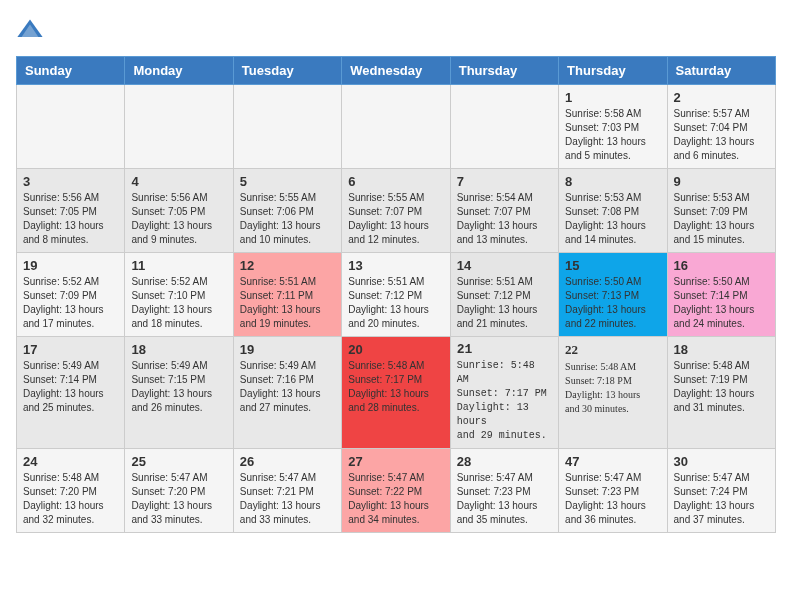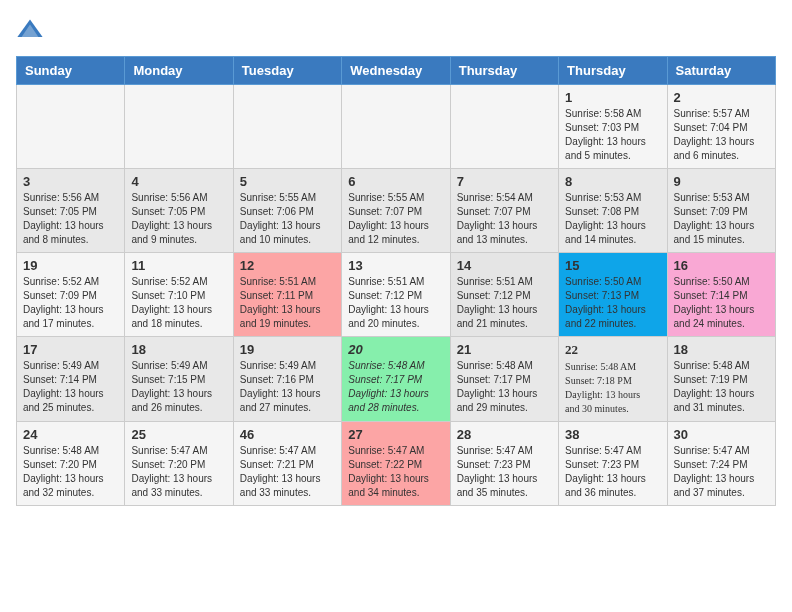--- a/index.html
+++ b/index.html
@@ -267,28 +267,28 @@
 Daylight: 13 hours
 and 26 minutes.</div>
         </td>
         <td style="background: rgb(232, 232, 232);">
           <span class="day-number">19</span>
           <div class="day-info" style="white-space: pre-line;">Sunrise: 5:49 AM
 Sunset: 7:16 PM
 Daylight: 13 hours
 and 27 minutes.</div>
         </td>
-        <td style="background: #86efac; font-style: italic;">
+        <td style="background: #ef4444;">
           <span class="day-number">20</span>
           <div class="day-info" style="white-space: pre-line;">Sunrise: 5:48 AM
 Sunset: 7:17 PM
 Daylight: 13 hours
 and 28 minutes.</div>
         </td>
-        <td style="background: rgb(232, 232, 232);">
+        <td style="background: rgb(232, 232, 232); font-family: Liberation Mono, monospace;">
           <span class="day-number">21</span>
           <div class="day-info" style="white-space: pre-line;">Sunrise: 5:48 AM
 Sunset: 7:17 PM
 Daylight: 13 hours
 and 29 minutes.</div>
         </td>
         <td style="background: rgb(232, 232, 232); font-family: Liberation Serif, serif;">
           <span class="day-number">22</span>
           <div class="day-info" style="white-space: pre-line;">Sunrise: 5:48 AM
 Sunset: 7:18 PM
@@ -312,42 +312,42 @@
 and 32 minutes.</div>
         </td>
         <td style="background: rgb(245, 245, 245);">
           <span class="day-number">25</span>
           <div class="day-info" style="white-space: pre-line;">Sunrise: 5:47 AM
 Sunset: 7:20 PM
 Daylight: 13 hours
 and 33 minutes.</div>
         </td>
         <td style="background: rgb(245, 245, 245);">
-          <span class="day-number">46</span>
+          <span class="day-number">26</span>
           <div class="day-info" style="white-space: pre-line;">Sunrise: 5:47 AM
 Sunset: 7:21 PM
 Daylight: 13 hours
 and 33 minutes.</div>
         </td>
         <td style="background: #fca5a5;">
           <span class="day-number">27</span>
           <div class="day-info" style="white-space: pre-line;">Sunrise: 5:47 AM
 Sunset: 7:22 PM
 Daylight: 13 hours
 and 34 minutes.</div>
         </td>
         <td style="background: rgb(245, 245, 245);">
           <span class="day-number">28</span>
           <div class="day-info" style="white-space: pre-line;">Sunrise: 5:47 AM
 Sunset: 7:23 PM
 Daylight: 13 hours
 and 35 minutes.</div>
         </td>
         <td style="background: rgb(245, 245, 245);">
-          <span class="day-number">38</span>
+          <span class="day-number">47</span>
           <div class="day-info" style="white-space: pre-line;">Sunrise: 5:47 AM
 Sunset: 7:23 PM
 Daylight: 13 hours
 and 36 minutes.</div>
         </td>
         <td style="background: rgb(245, 245, 245);">
           <span class="day-number">30</span>
           <div class="day-info" style="white-space: pre-line;">Sunrise: 5:47 AM
 Sunset: 7:24 PM
 Daylight: 13 hours

